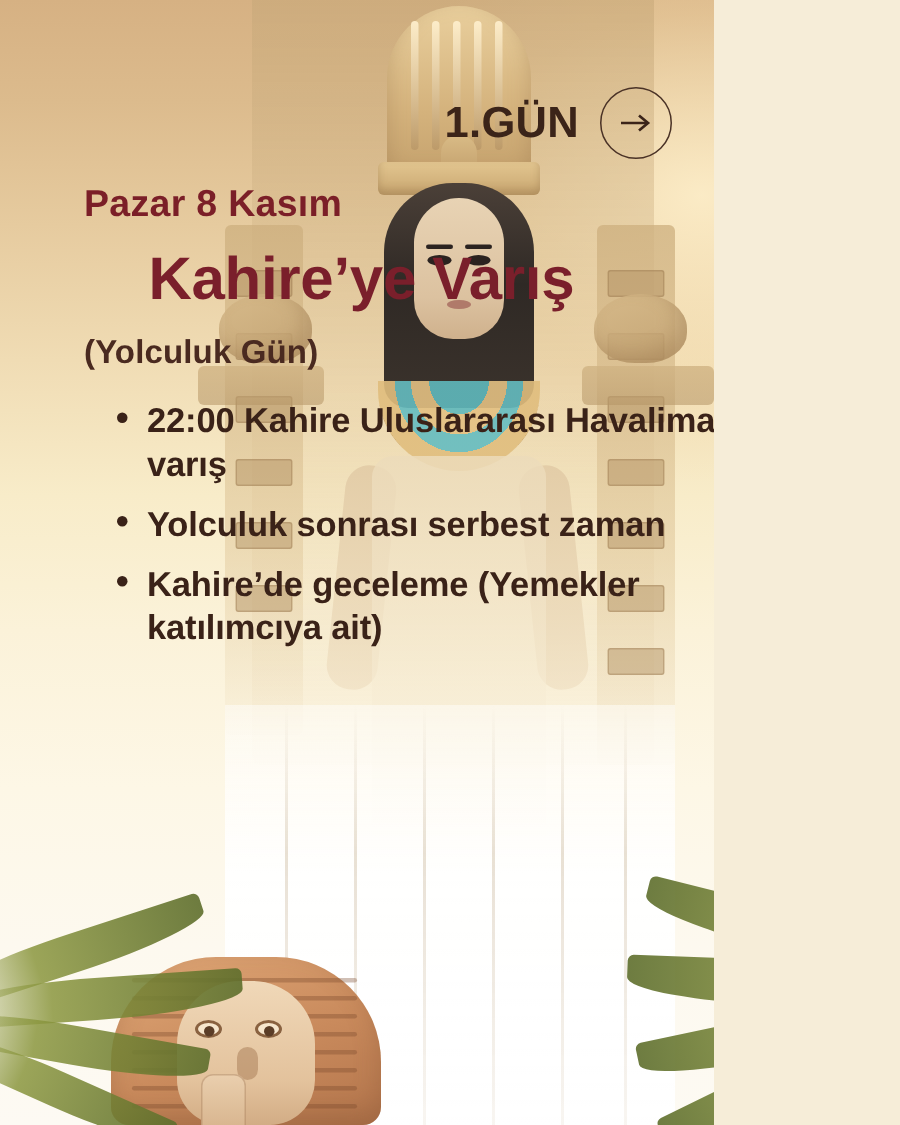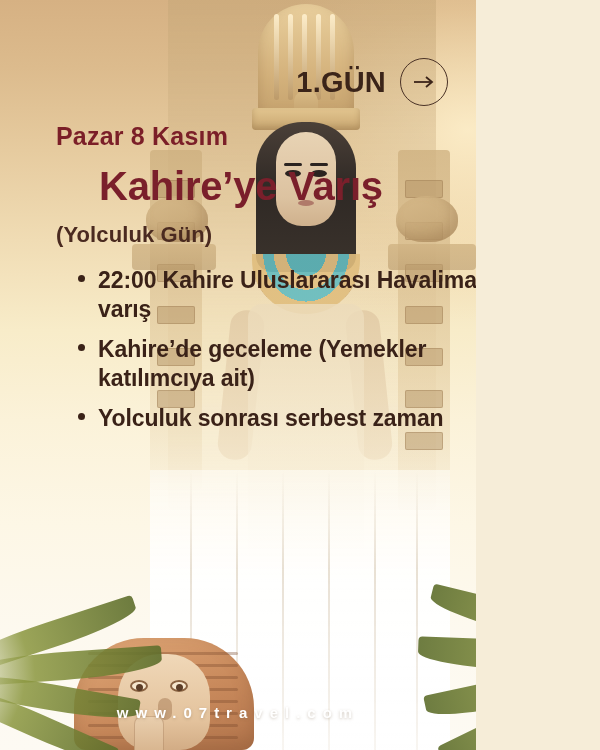--- a/index.html
+++ b/index.html
@@ -334,19 +334,18 @@
         </svg>
       </span>
     </div>
 
     <div class="date">Pazar 8 Kasım</div>
     <div class="title">Kahire’ye Varış</div>
     <div class="subtitle">(Yolculuk Gün)</div>
 
     <ul class="bullets">
       <li><span class="dot"></span><span>22:00 Kahire Uluslararası Havalimanı’na varış</span></li>
+      <li><span class="dot"></span><span>Yolculuk sonrası serbest zaman</span></li>
       <li><span class="dot"></span><span>Kahire’de geceleme (Yemekler katılımcıya ait)</span></li>
-      <li><span class="dot"></span><span>Yolculuk sonrası serbest zaman</span></li>
     </ul>
 
-    <div class="footer">www.07travel.com</div>
   </div>
 </div>
 
 </body></html>

